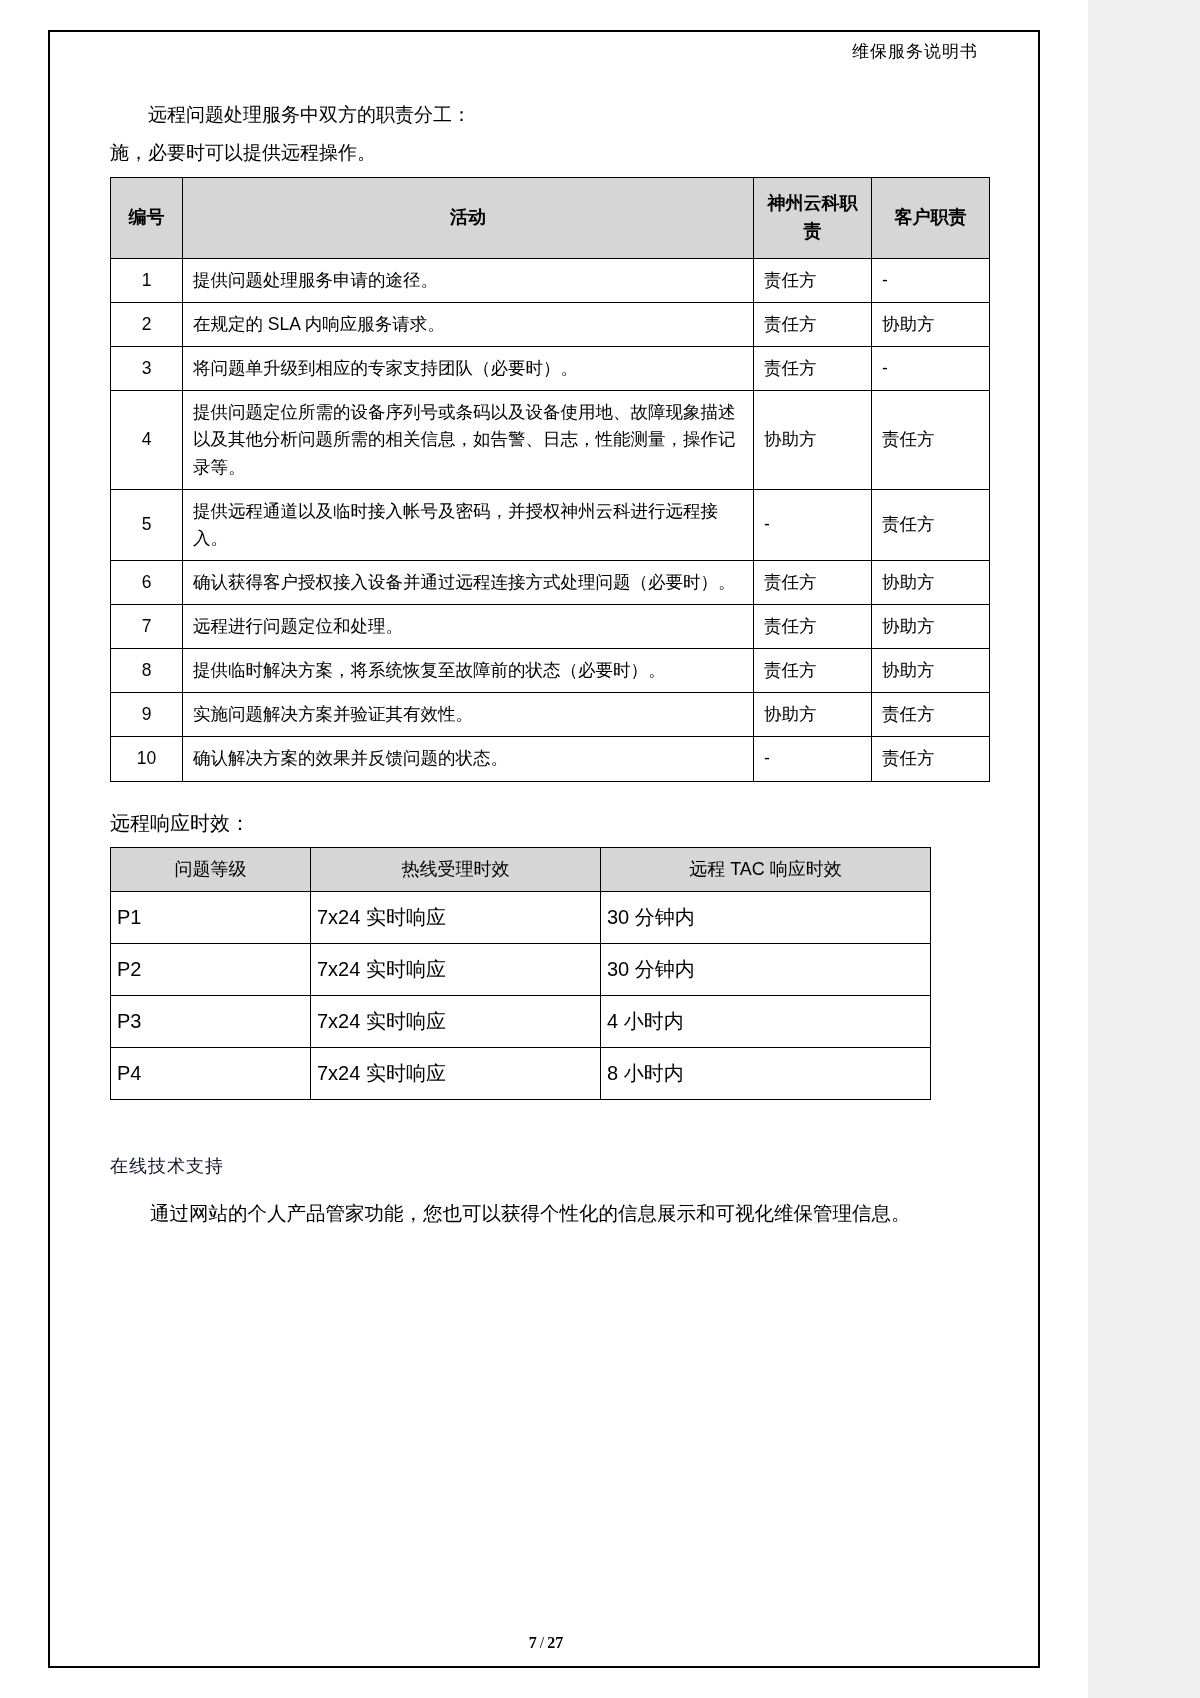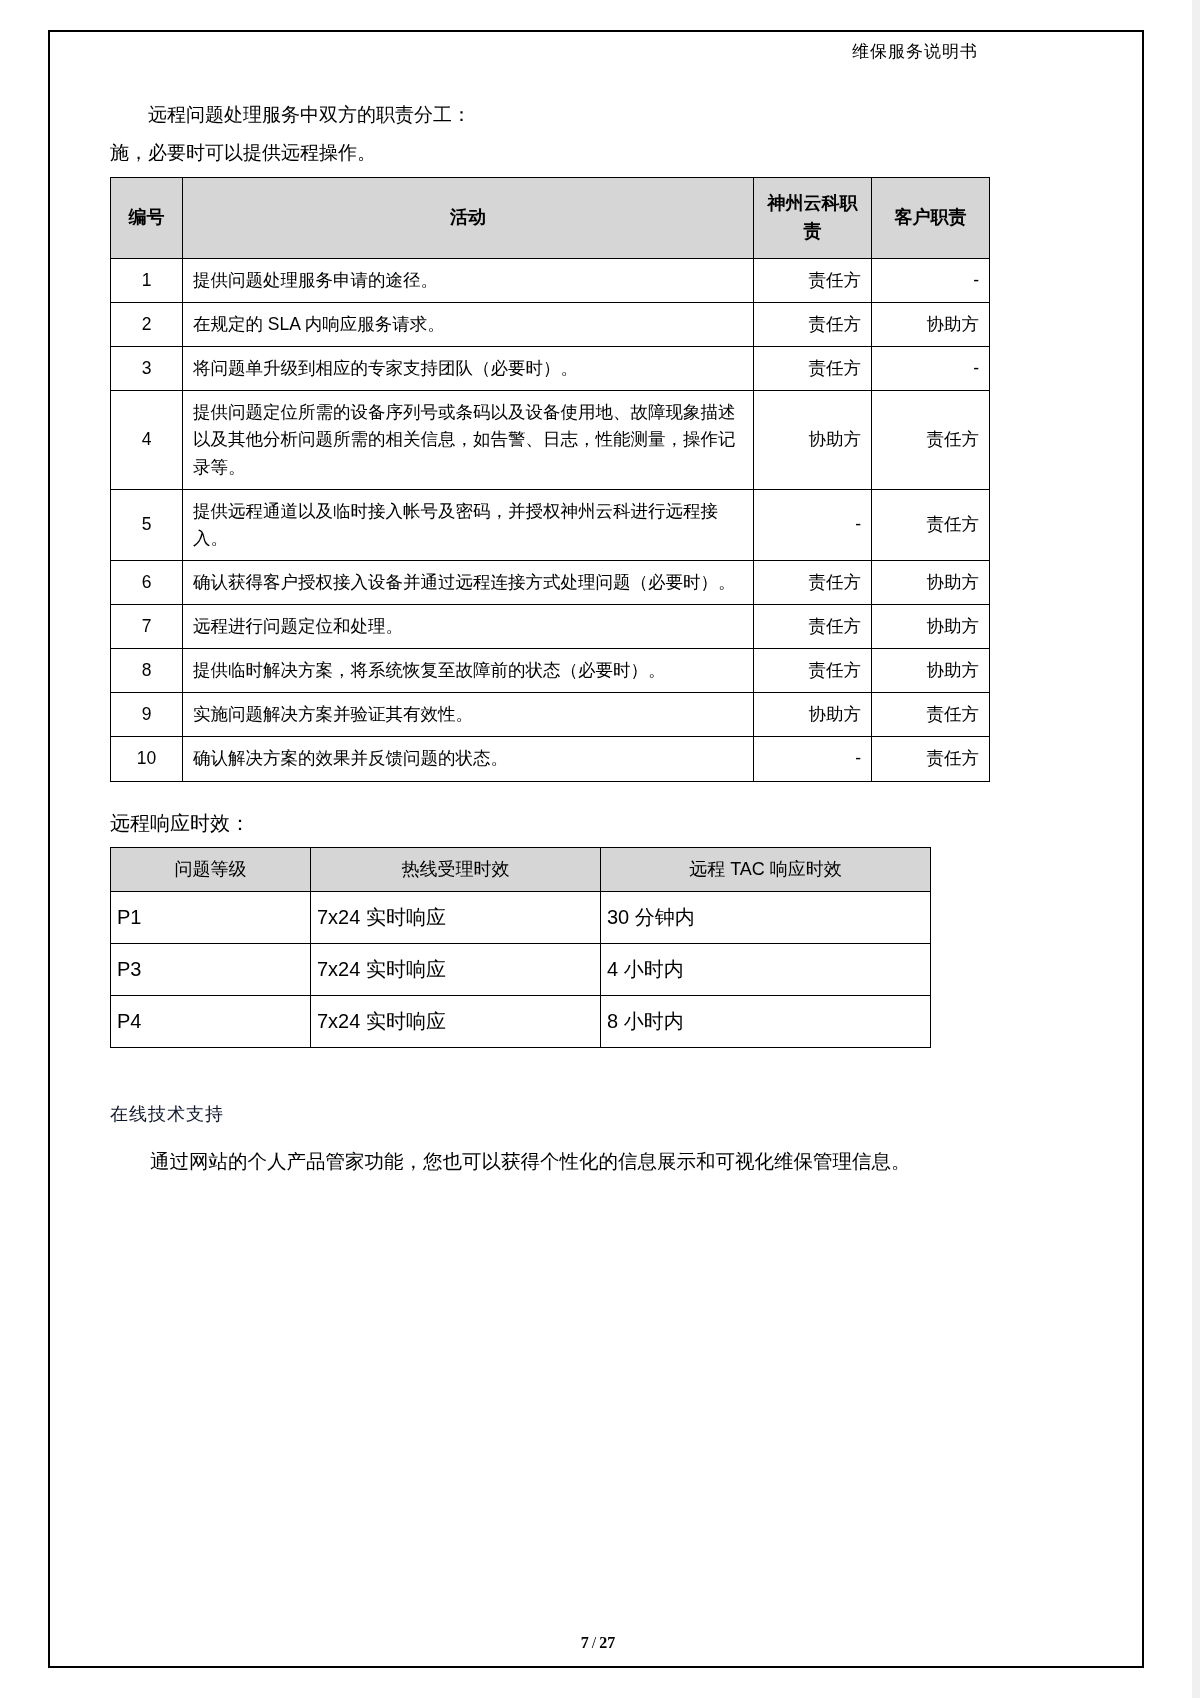--- a/index.html
+++ b/index.html
@@ -4,21 +4,21 @@
 <style>
   html, body {
     margin: 0;
     padding: 0;
     background: #f0f0f0;
   }
   body {
     font-family: "Liberation Sans", "DejaVu Sans", sans-serif;
   }
   .page {
-    width: 1192px;
+    width: 1088px;
     height: 1698px;
     background: #ffffff;
     position: relative;
     box-sizing: border-box;
     overflow: hidden;
   }
   .page-frame {
     position: absolute;
     left: 48px;
     top: 30px;
@@ -71,21 +71,21 @@
   }
   .t1 thead th {
     background: #d6d6d6;
     font-weight: bold;
     text-align: center;
     padding: 12px 6px;
     font-size: 18px;
   }
   .t1 td.num { text-align: center; width: 72px; }
   .t1 td.act { text-align: left; }
-  .t1 td.role { text-align: right; }
+  .t1 td.role { text-align: left; }
   .t1 col.c-num { width: 72px; }
   .t1 col.c-act { width: auto; }
   .t1 col.c-r1 { width: 118px; }
   .t1 col.c-r2 { width: 118px; }
   .section-label {
     font-size: 20px;
     color: #000;
     margin: 28px 0 4px 0;
   }
   .t2 {
@@ -244,20 +244,25 @@
           <th>远程 TAC 响应时效</th>
         </tr>
       </thead>
       <tbody>
         <tr>
           <td>P1</td>
           <td>7x24 实时响应</td>
           <td>30 分钟内</td>
         </tr>
         <tr>
+          <td>P2</td>
+          <td>7x24 实时响应</td>
+          <td>30 分钟内</td>
+        </tr>
+        <tr>
           <td>P3</td>
           <td>7x24 实时响应</td>
           <td>4 小时内</td>
         </tr>
         <tr>
           <td>P4</td>
           <td>7x24 实时响应</td>
           <td>8 小时内</td>
         </tr>
       </tbody>

